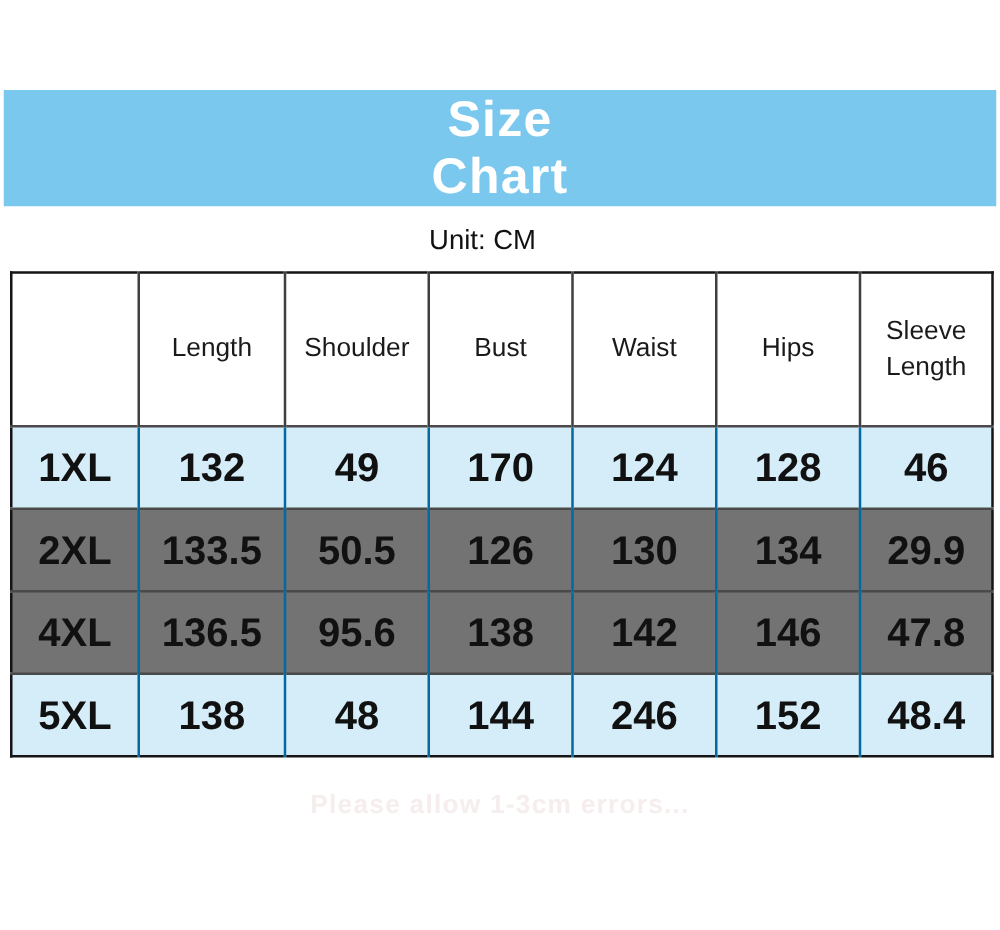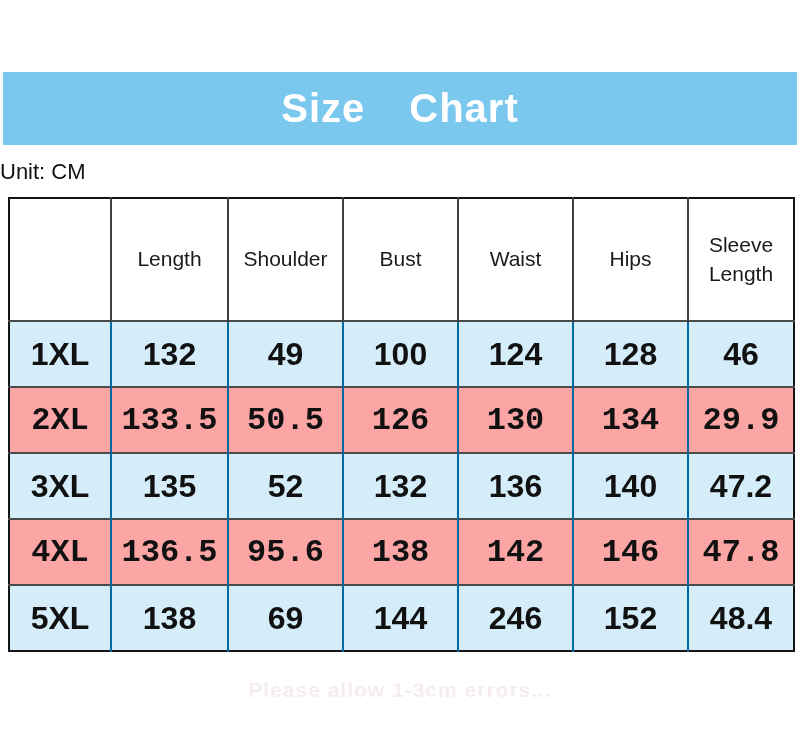--- a/index.html
+++ b/index.html
@@ -10,37 +10,38 @@
   body {
     width: 800px;
     height: 744px;
     overflow: hidden;
     font-family: "Liberation Sans", sans-serif;
   }
 
   
   .banner {
     margin: 72px 3px 0 3px;
-    height: 73px;
+    height: 93px;
     background: #7bc8ef;
     display: flex;
     align-items: center;
     justify-content: center;
     color: #ffffff;
     font-size: 40px;
     font-weight: bold;
     letter-spacing: 1px;
+    flex-direction: column;
   }
   .banner .word-gap { display: inline-block; width: 44px; }
 
   
   .unit-row {
     margin-top: 14px;
     height: 26px;
-    text-align: left;
+    text-align: center;
     padding-right: 28px;
     font-size: 22px;
     color: #111111;
   }
 
   
   table.size-table {
     border-collapse: collapse;
     table-layout: fixed;
     width: 785px;
@@ -64,21 +65,21 @@
     font-size: 32px;
     font-weight: bold;
     color: #111111;
     text-align: center;
     vertical-align: middle;
     border-top: 2px solid #4a4a4a;
     padding: 0;
   }
   .size-table td + td { border-left: 2px solid #0369a1; }
   .size-table tr.alt { background: #d5ecf9; }
-  .size-table tr.plain { background: #fca5a5; font-family: Liberation Mono, monospace; }
+  .size-table tr.plain { background: #737373; }
 
   
   .footnote {
     margin-top: 26px;
     text-align: center;
     font-size: 21px;
     font-weight: bold;
     letter-spacing: 1px;
     color: #f6eded;
   }
@@ -113,56 +114,47 @@
       <th>Waist</th>
       <th>Hips</th>
       <th>Sleeve Length</th>
     </tr>
   </thead>
   <tbody>
     <tr class="alt">
       <td>1XL</td>
       <td>132</td>
       <td>49</td>
-      <td>100</td>
+      <td>170</td>
       <td>124</td>
       <td>128</td>
       <td>46</td>
     </tr>
     <tr class="plain">
       <td>2XL</td>
       <td>133.5</td>
       <td>50.5</td>
       <td>126</td>
       <td>130</td>
       <td>134</td>
       <td>29.9</td>
     </tr>
-    <tr class="alt">
-      <td>3XL</td>
-      <td>135</td>
-      <td>52</td>
-      <td>132</td>
-      <td>136</td>
-      <td>140</td>
-      <td>47.2</td>
-    </tr>
     <tr class="plain">
       <td>4XL</td>
       <td>136.5</td>
       <td>95.6</td>
       <td>138</td>
       <td>142</td>
       <td>146</td>
       <td>47.8</td>
     </tr>
     <tr class="alt">
       <td>5XL</td>
       <td>138</td>
-      <td>69</td>
+      <td>48</td>
       <td>144</td>
       <td>246</td>
       <td>152</td>
       <td>48.4</td>
     </tr>
   </tbody>
 </table>
 
 <div class="footnote">Please allow 1-3cm errors...</div>
 

